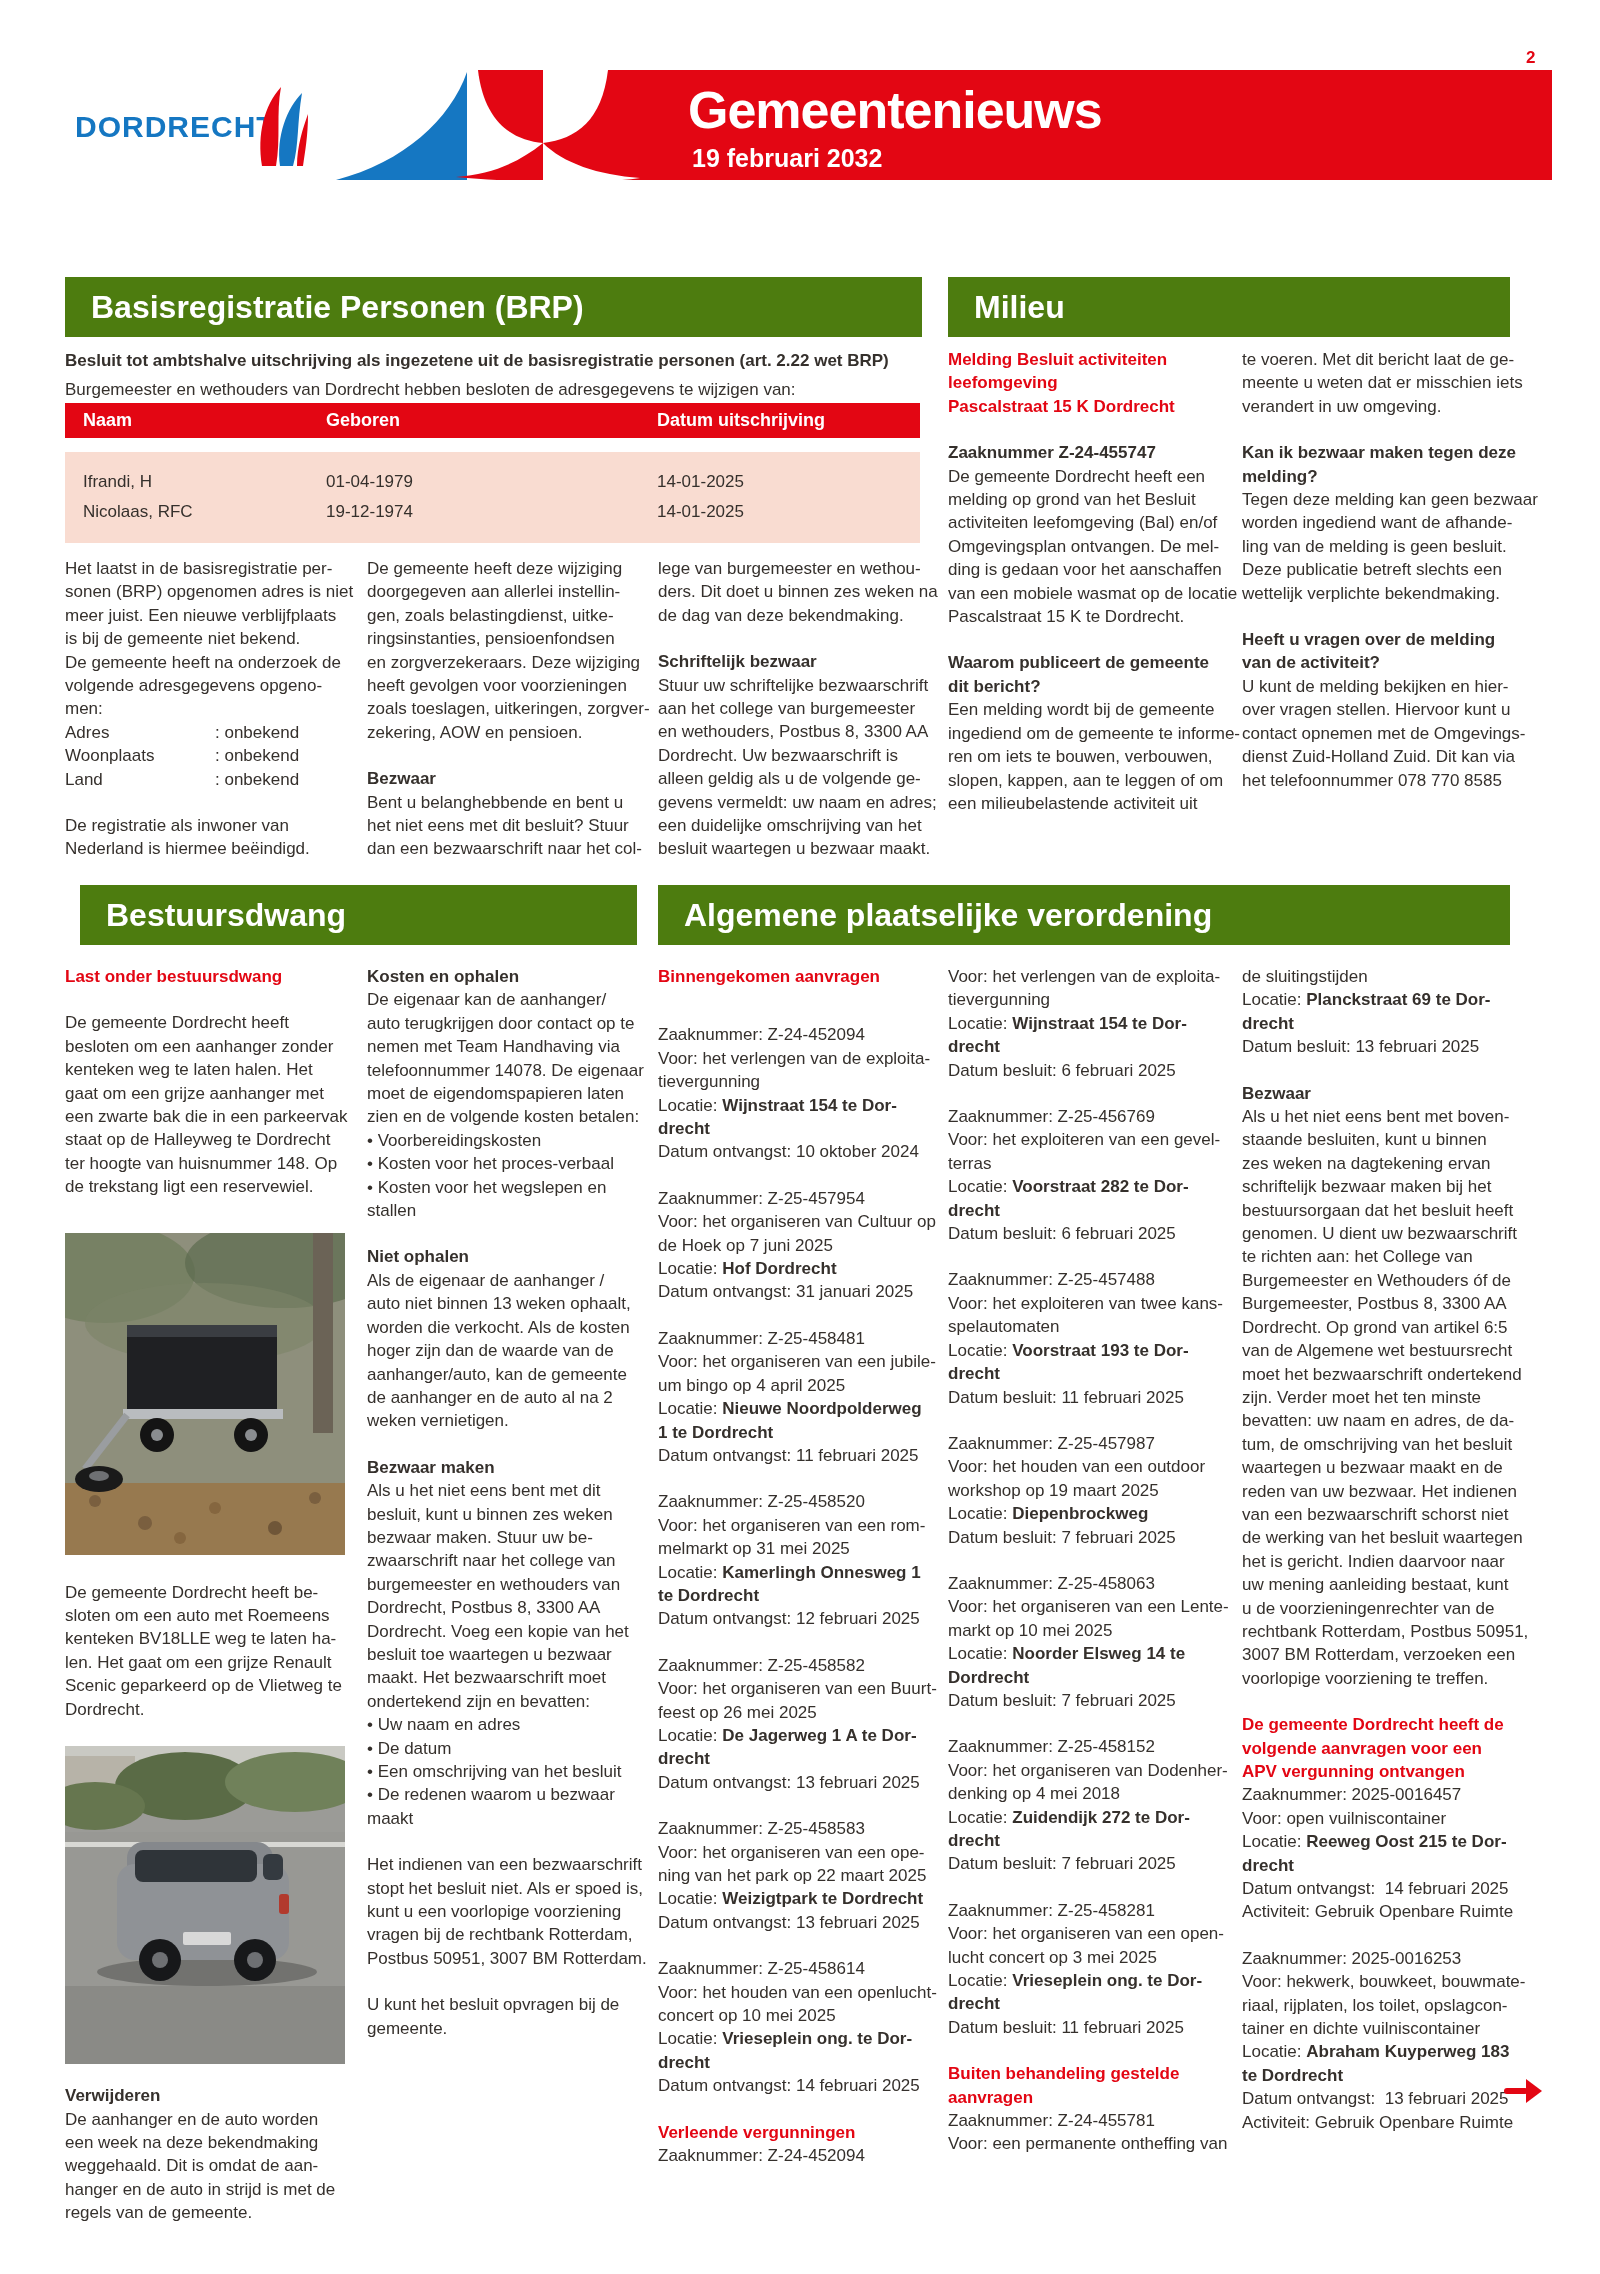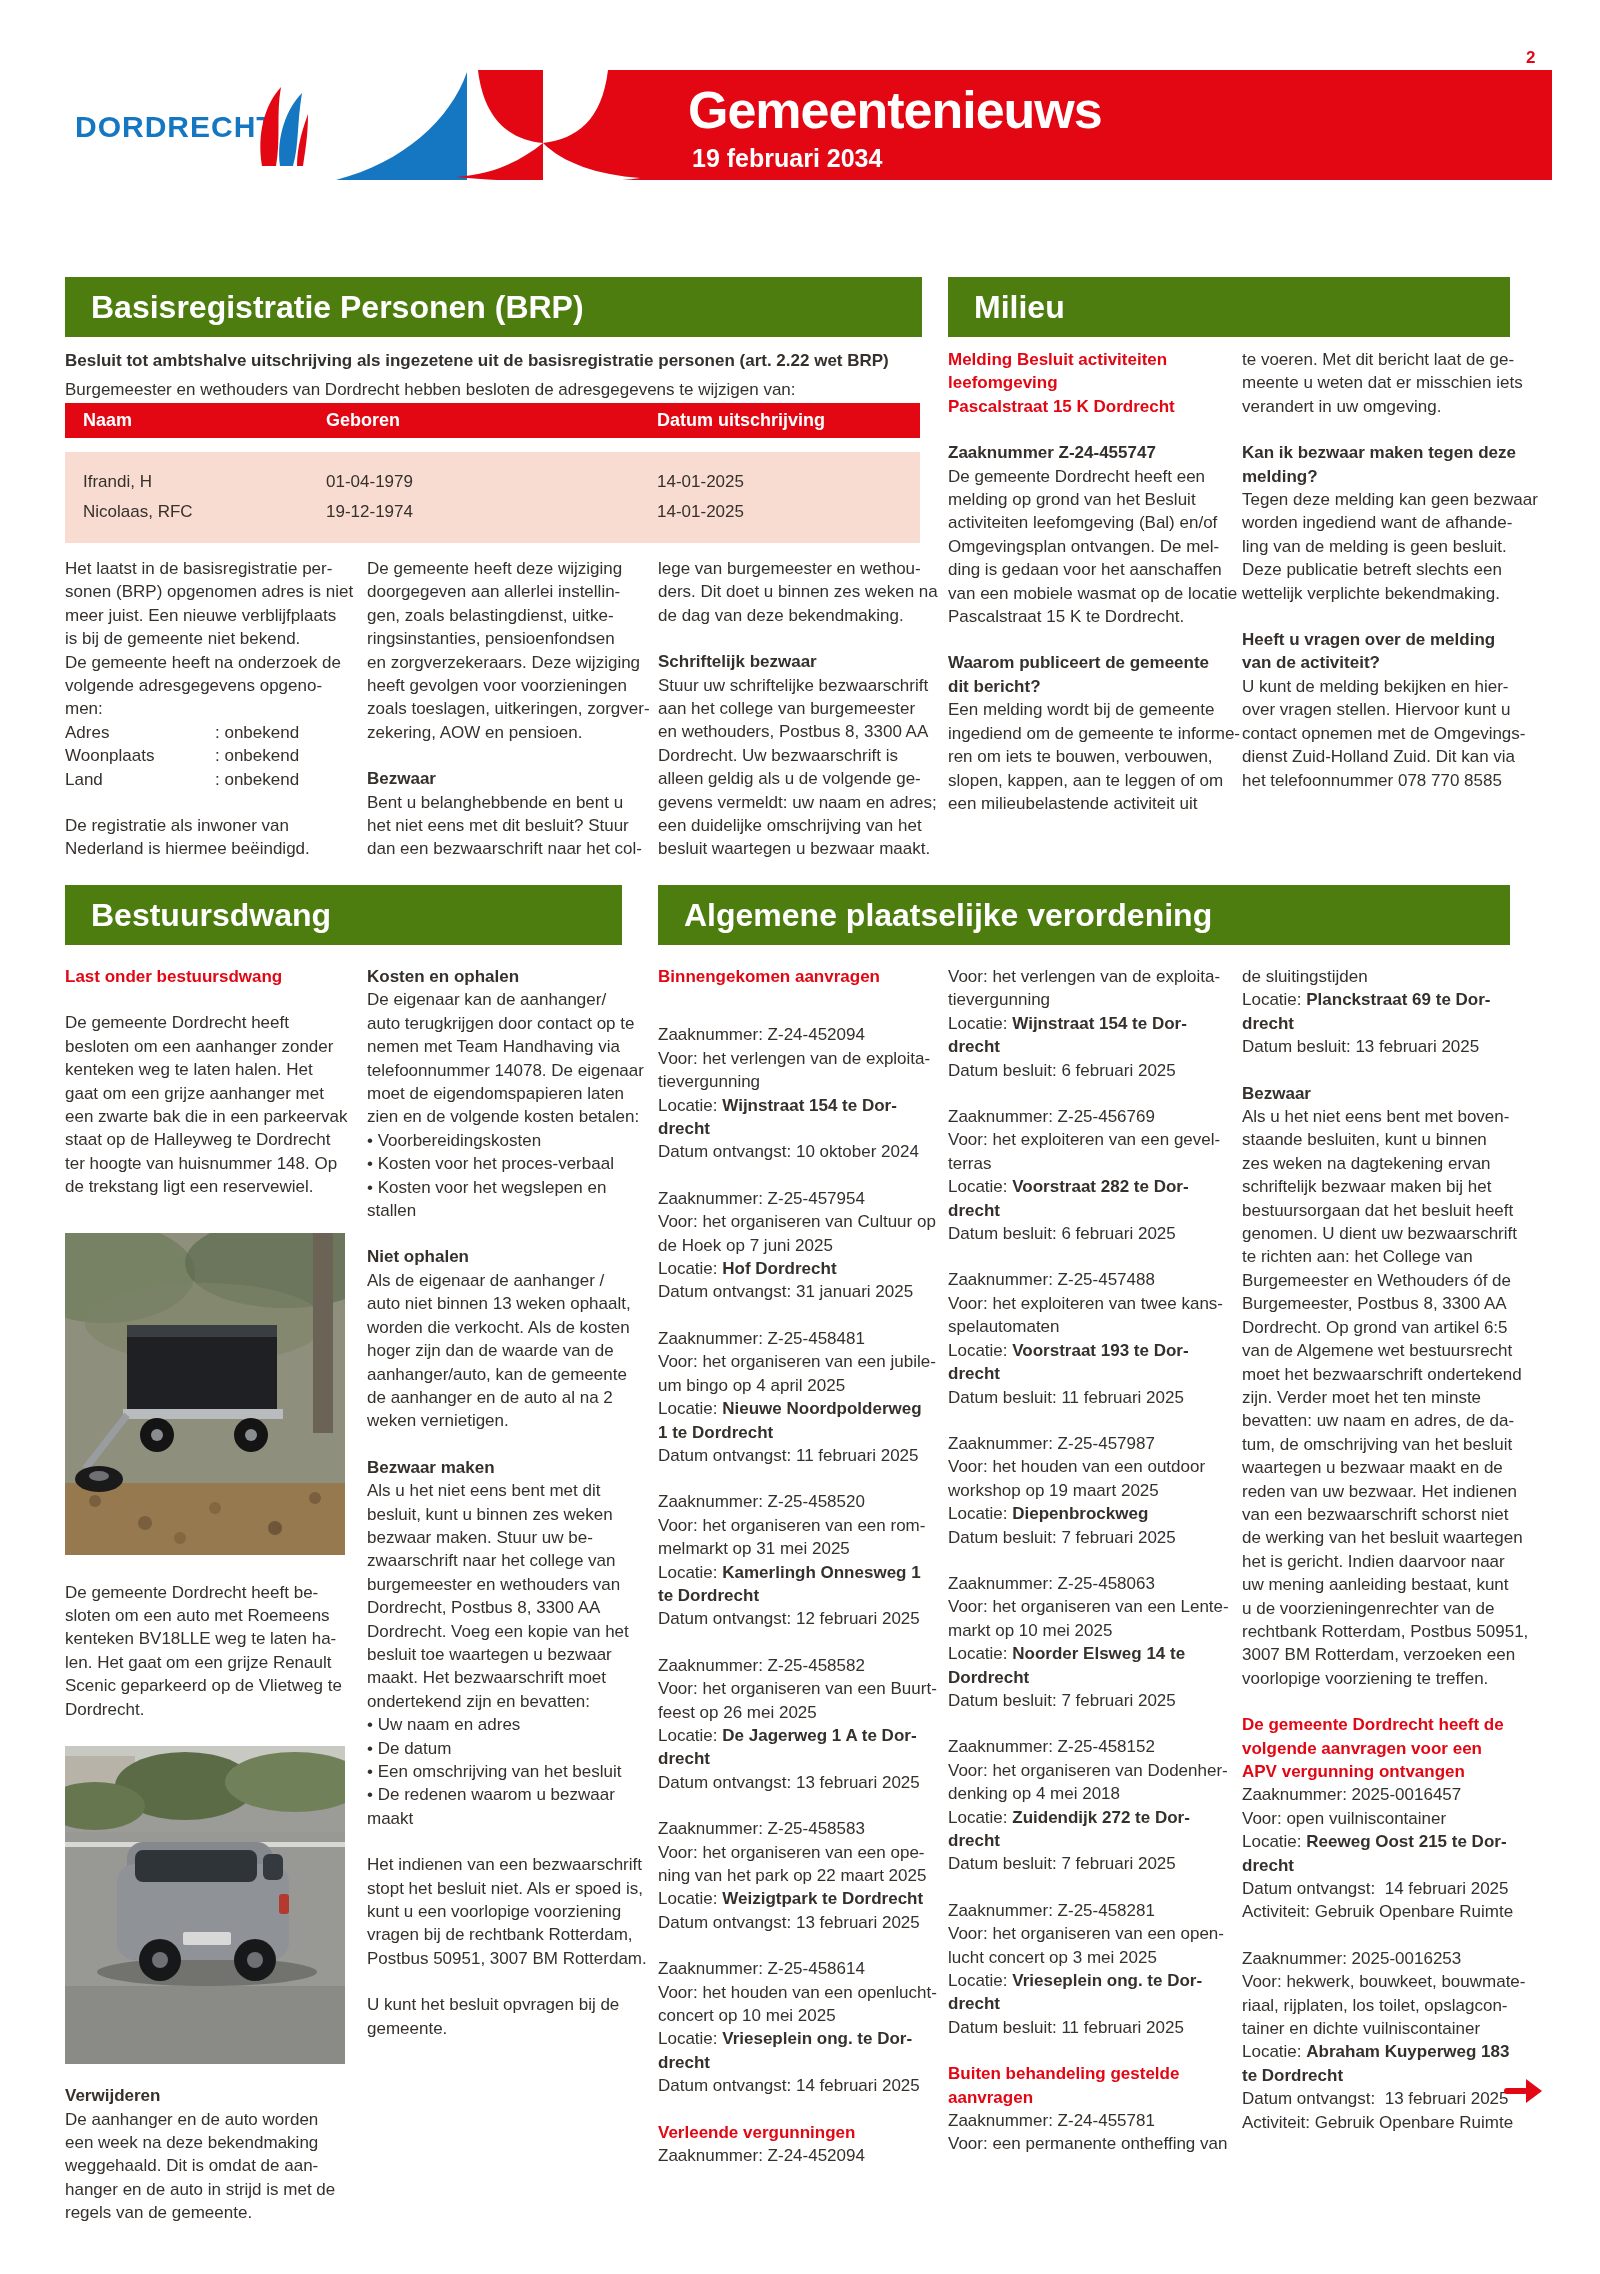--- a/index.html
+++ b/index.html
@@ -54,25 +54,25 @@
 
 <svg class="deco" width="380" height="110" viewBox="330 70 380 110">
   <path d="M336,180 C404,162 450,120 467,72 L467,180 Z" fill="#1577c2"></path>
   <path d="M478,70 C484,122 512,140 543,143 L543,70 Z" fill="#e30613"></path>
   <path d="M543,143 C518,163 492,174 456,177 C495,181 527,181 543,180 Z" fill="#e30613"></path>
   <path d="M543,143 C577,139 602,120 608,70 L543,70 Z" fill="#ffffff"></path>
   <path d="M543,143 C563,163 598,175 640,178 C606,183 566,181 543,180 Z" fill="#ffffff"></path>
 </svg>
 
 <div class="masthead-title">Gemeentenieuws</div>
-<div class="masthead-date">19 februari 2034</div>
+<div class="masthead-date">19 februari 2032</div>
 
 <div class="banner" style="left:65px;top:277px;width:857px;"><span>Basisregistratie Personen (BRP)</span></div>
 <div class="banner" style="left:948px;top:277px;width:562px;"><span>Milieu</span></div>
-<div class="banner" style="left:65px;top:885px;width:557px;"><span>Bestuursdwang</span></div>
+<div class="banner" style="left:80px;top:885px;width:557px;"><span>Bestuursdwang</span></div>
 <div class="banner" style="left:658px;top:885px;width:852px;"><span>Algemene plaatselijke verordening</span></div>
 
 <div class="abs" style="left:65px;top:346px;width:880px;">
   <div class="intro-bold">Besluit tot ambtshalve uitschrijving als ingezetene uit de basisregistratie personen (art. 2.22 wet BRP)</div>
   <div class="intro-normal">Burgemeester en wethouders van Dordrecht hebben besloten de adresgegevens te wijzigen van:</div>
 </div>
 
 <div class="brp-table">
   <div class="t-head">
     <div class="c1">Naam</div>

